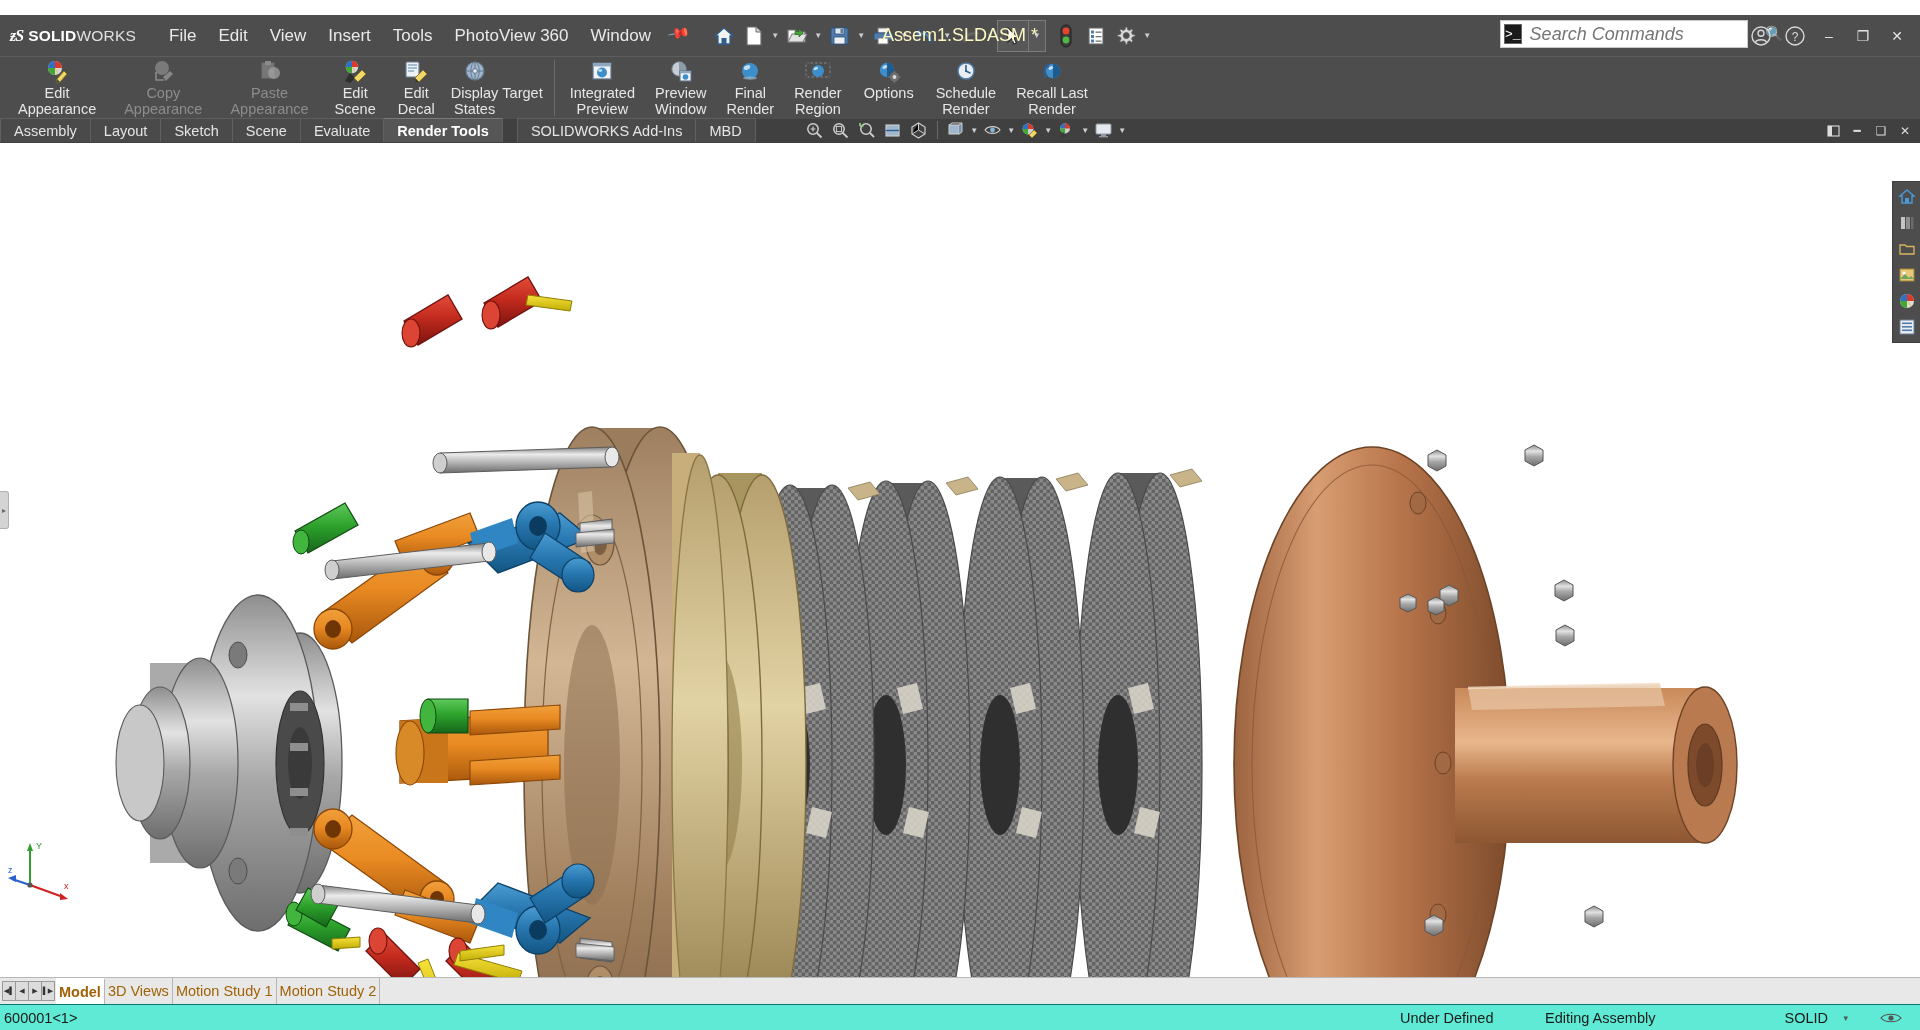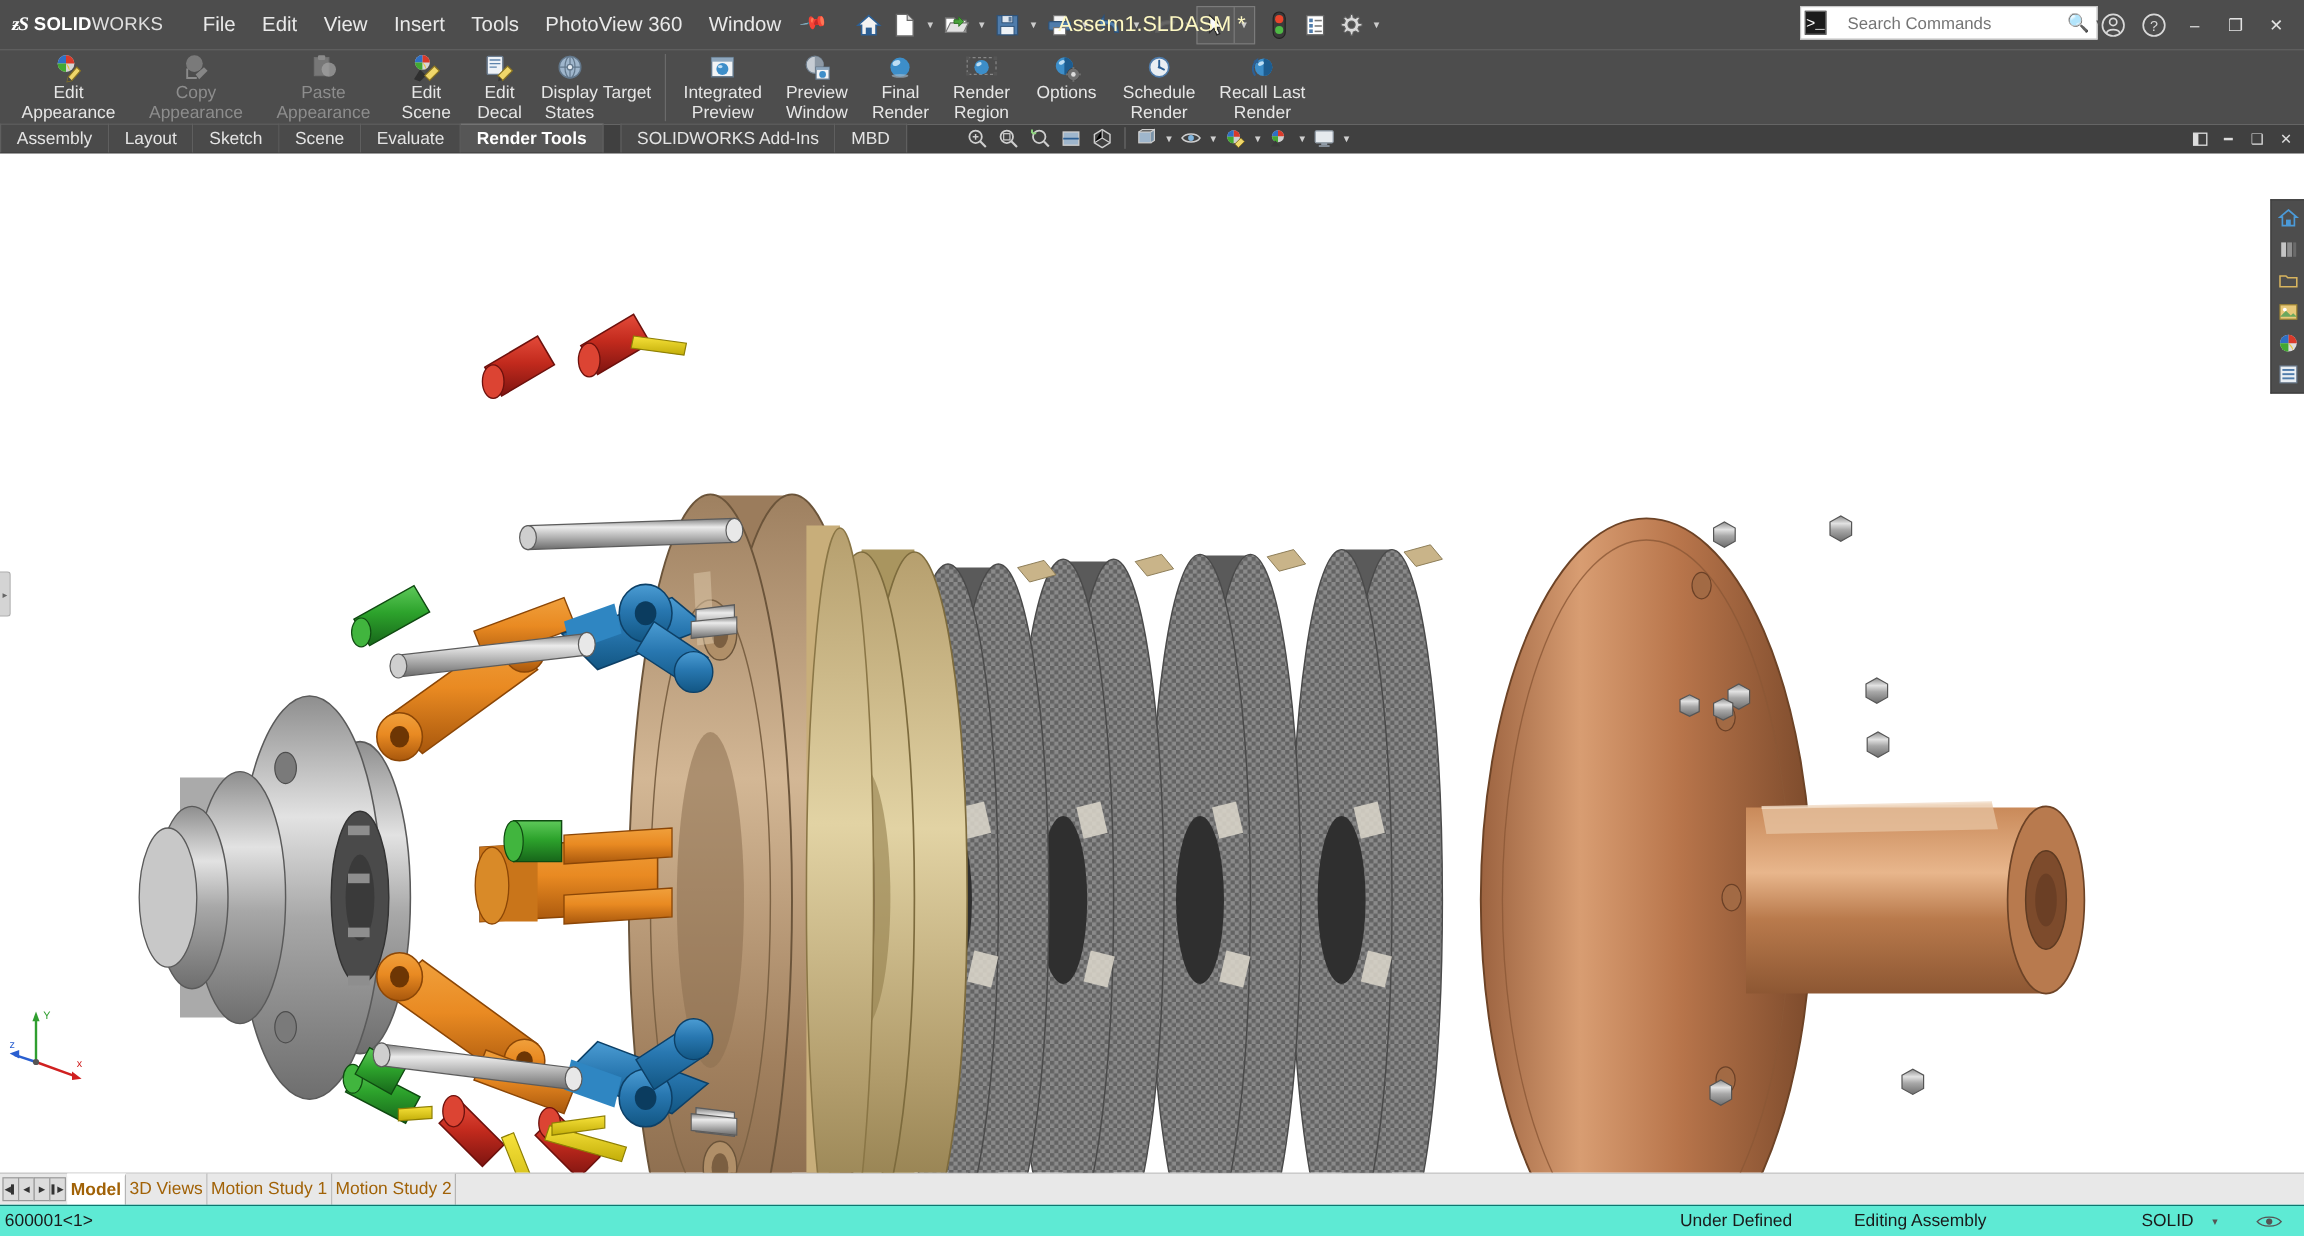--- a/index.html
+++ b/index.html
@@ -8,41 +8,41 @@
     font-family:"Liberation Sans", sans-serif;
     background:#fff;
     color:#e8e8e8;
     -webkit-font-smoothing:antialiased;
   }
   #app { width:1920px; height:1030px; position:relative; display:flex; flex-direction:column; }
 
   
   .titlebar {
     height:41px; background:#4d4d4d; display:flex; align-items:center;
-    position:relative; flex:0 0 41px;
+    position:relative; flex:0 0 41px;margin-top:15px;
   }
   .sw-logo { display:flex; align-items:center; padding-left:10px; width:152px; }
   .sw-logo .ds { font-family:"Liberation Serif",serif; font-style:italic; font-size:16px; font-weight:bold; color:#fff; letter-spacing:-1px; margin-right:5px;}
   .sw-logo .solid { font-size:15.5px; font-weight:bold; color:#fff; letter-spacing:.2px;}
   .sw-logo .works { font-size:15.5px; font-weight:300; color:#e0e0e0; letter-spacing:.2px;}
 
   .menubar { display:flex; align-items:center; gap:0px; margin-left:6px; }
   .menubar .mi { font-size:17px; color:#e9e9e9; padding:4px 11px; cursor:default; white-space:nowrap;}
   .pin { color:#dcdcdc; font-size:15px; padding:2px 8px 6px 6px; transform:rotate(35deg); display:inline-block;}
 
   .qtoolbar { display:flex; align-items:center; margin-left:14px; gap:0px; }
   .qbtn { width:30px; height:30px; display:flex; align-items:center; justify-content:center; position:relative;}
   .qcar { width:13px; height:30px; display:flex; align-items:center; justify-content:center; color:#ccc; font-size:8px;}
   .selbox { border:1px solid #7b7b7b; background:#585858; display:flex; align-items:center; height:32px;}
 
   .doctitle { position:absolute; left:50%; transform:translateX(-50%); font-size:18px; color:#fef9c3; white-space:nowrap;}
 
   .searchwrap { position:absolute; right:172px; top:5px; width:248px; height:28px; background:#fff; display:flex; align-items:center; border:1px solid #c8c8c8; }
   .searchwrap .sicon { width:24px;height:20px; margin-left:3px; background:#1b1b1b; color:#fff; font-size:13px; display:flex;align-items:center;justify-content:center; font-family:"Liberation Mono",monospace; border:1px solid #666;}
-  .searchwrap input { border:0; outline:0; flex:1; font-size:14px; color:#555; padding-left:18px; font-family:"Liberation Sans",sans-serif; background:transparent;}
+  .searchwrap input { border:0; outline:0; flex:1; font-size:18px; color:#555; padding-left:8px; font-family:"Liberation Sans",sans-serif; background:transparent;font-style:italic;}
   .searchwrap .mag { color:#3d6fa8; font-size:15px; padding:0 4px 0 2px;}
   .searchwrap .car { color:#555; font-size:8px; padding-right:7px;}
 
   .winbtns { position:absolute; right:6px; top:0; height:41px; display:flex; align-items:center; gap:0;}
   .winbtn { width:34px;height:41px; display:flex;align-items:center;justify-content:center; color:#e2e2e2; font-size:14px;}
   .accbtn { width:34px;height:41px;display:flex;align-items:center;justify-content:center;}
 
   
   .ribbon {
     height:63px; background:#4d4d4d; border-top:1px solid #5d5d5d;

